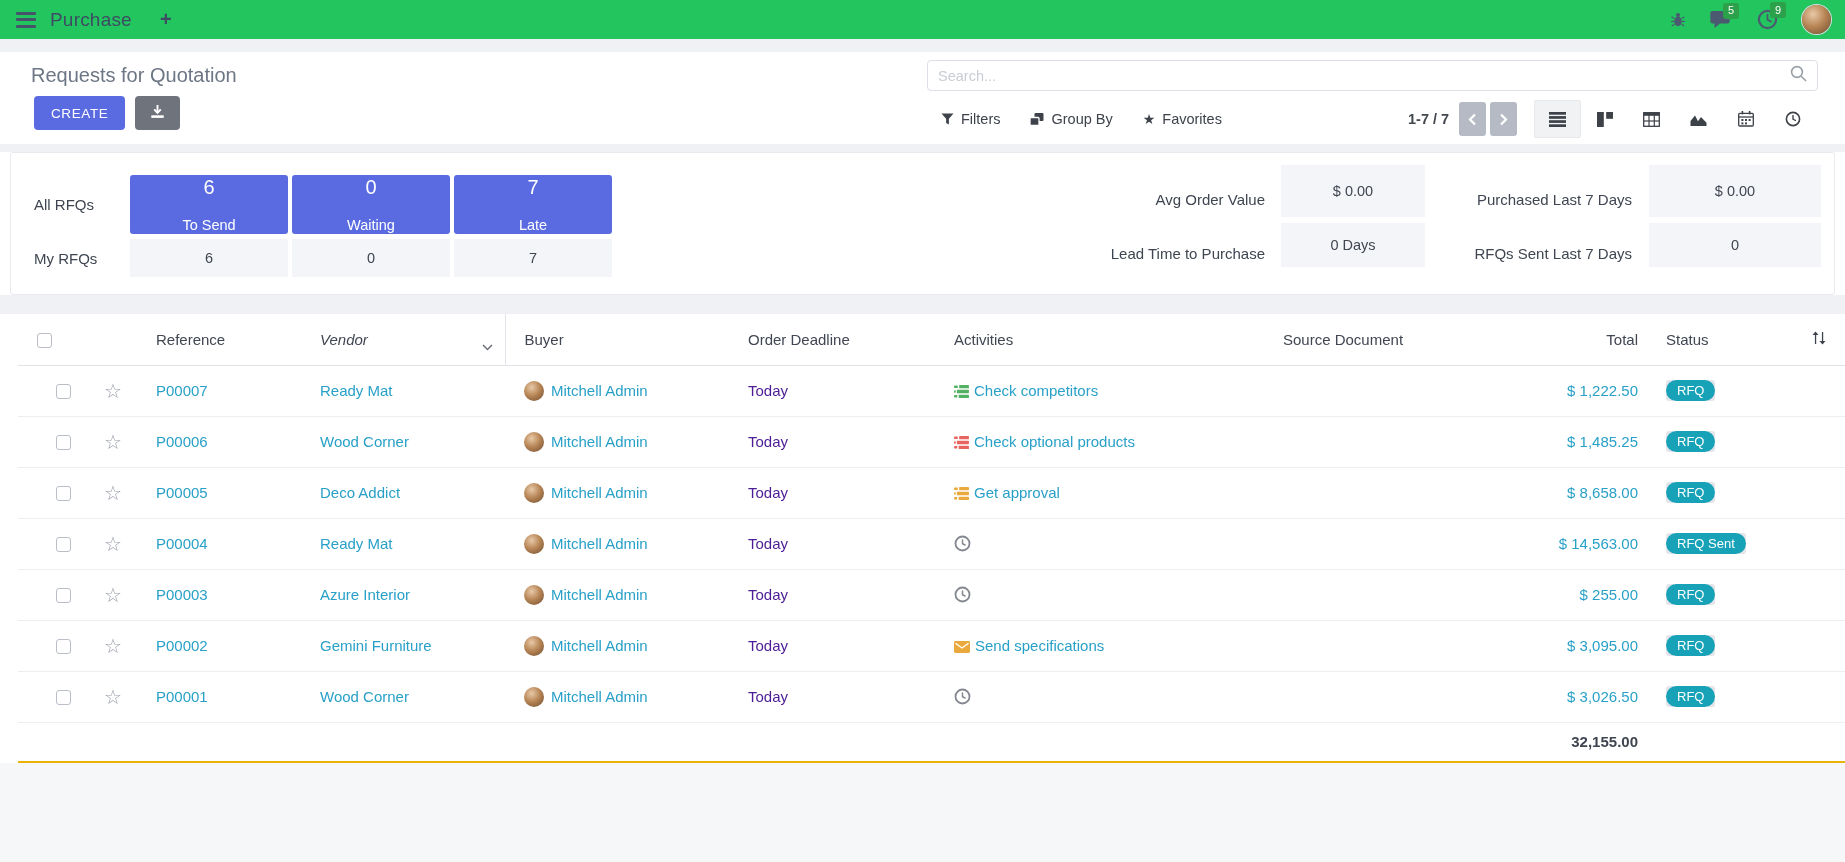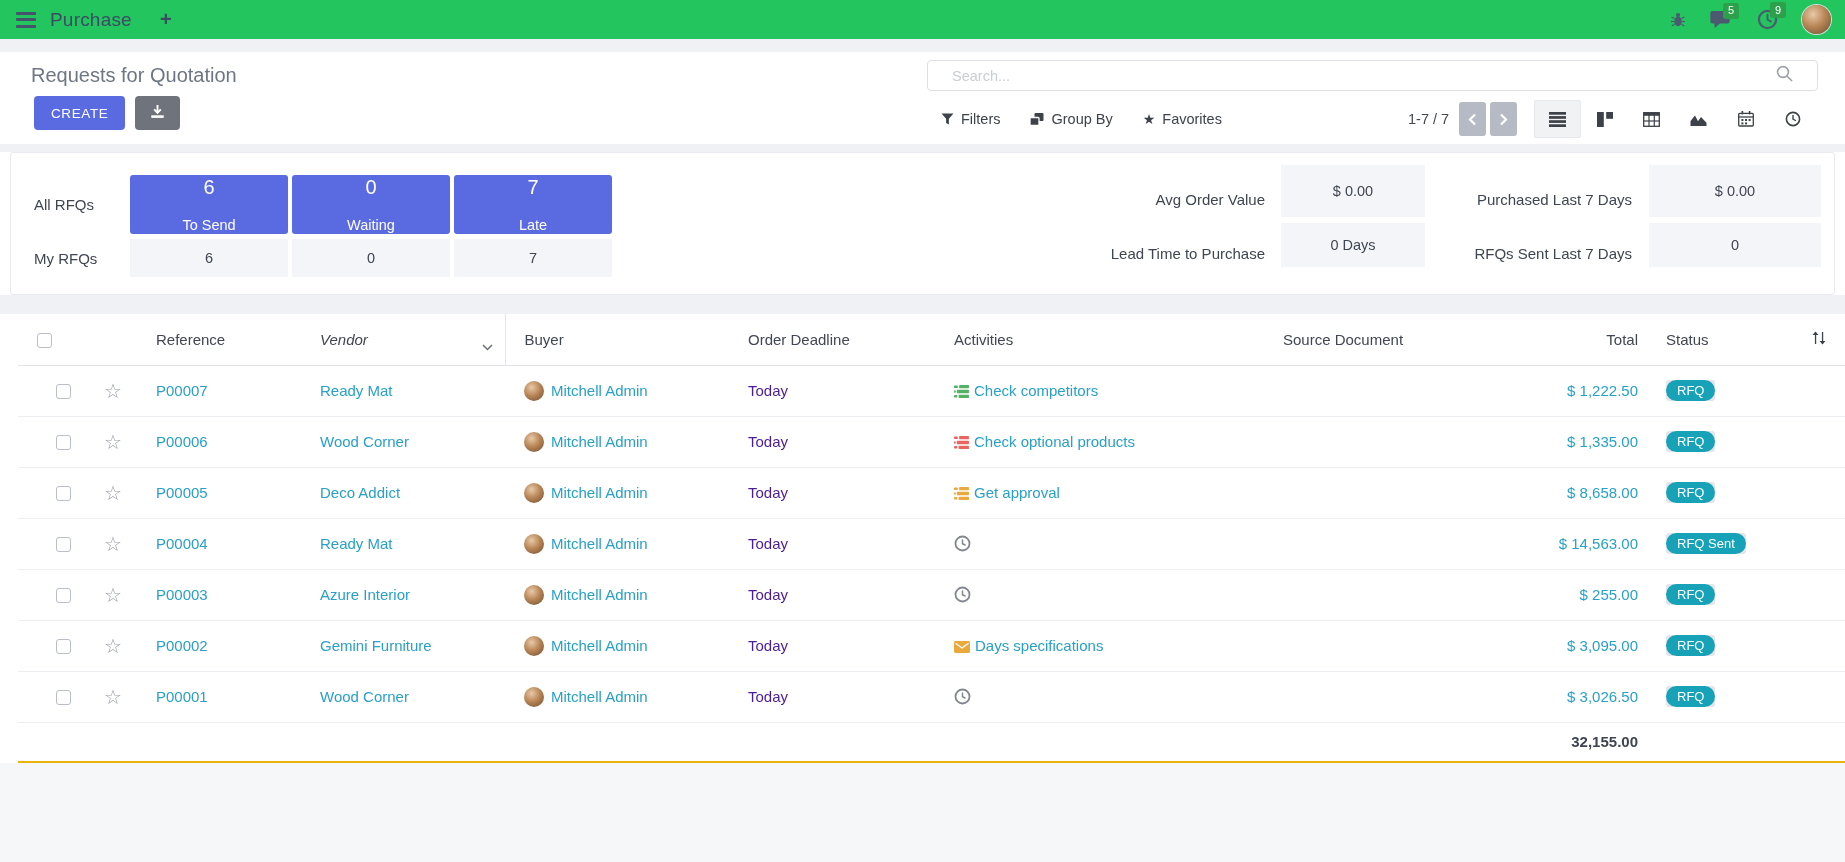--- a/index.html
+++ b/index.html
@@ -27,29 +27,29 @@
 
   
   .control-panel { position:relative; height:92px; background:#fff; }
   .cp-title { position:absolute; left:31px; top:12px; font-size:20px; color:#6d7684; font-weight:400; }
   .cp-buttons { position:absolute; left:34px; top:44px; display:flex; gap:10px; }
   .btn-create { background:#5a6be1; color:#fff; border:none; border-radius:4px; height:34px; padding:0 17px;
                 font-size:13.5px; letter-spacing:.6px; font-family:inherit; cursor:pointer; }
   .btn-download { background:#6f747c; border:none; border-radius:4px; height:34px; width:45px; cursor:pointer;
                   display:inline-flex; align-items:center; justify-content:center; }
   .searchbox { position:absolute; left:927px; top:8px; width:891px; height:31px; border:1px solid #dcdfe5;
-               border-radius:4px; background:#fff; display:flex; align-items:center; padding:0 24px; }
+               border-radius:4px; background:#fff; display:flex; align-items:center; padding:0 10px; }
   .searchbox input { flex:1; border:none; outline:none; font-size:14.5px; font-family:inherit; color:#3f4651; }
   .searchbox input::placeholder { color:#c9cdd4; }
   .cp-row2 { position:absolute; top:48px; left:0; right:0; height:38px; }
   .cp-filters { position:absolute; left:941px; display:flex; gap:30px; align-items:center; height:38px; }
   .cp-tool { display:inline-flex; align-items:center; gap:7px; font-size:14.5px; color:#3d424b; cursor:pointer; }
   .cp-tool .svgic { display:inline-flex; color:#3d424b; }
   .fav-star { font-size:14px; color:#3d424b; }
-  .pager { position:absolute; left:1408px; display:flex; align-items:center; gap:10px; height:38px; }
+  .pager { position:absolute; left:1408px; display:flex; align-items:center; gap:10px; height:38px;font-weight:bold; }
   .pager-text { font-size:14.5px; color:#43474e; }
   .pager-btns { display:flex; gap:4px; }
   .pager-btn { width:27px; height:34px; background:#b5bac5; border:none; border-radius:3px; cursor:pointer;
                display:inline-flex; align-items:center; justify-content:center; }
   .switcher { position:absolute; left:1534px; display:flex; height:38px; }
   .sw-btn { width:47px; height:38px; display:inline-flex; align-items:center; justify-content:center;
             color:#3d4148; cursor:pointer; border-radius:2px; }
   .sw-btn.active { background:#f1f2f4; border:1px solid #e7e8eb; }
 
   
@@ -401,21 +401,21 @@
                 <rect x="5.5" y="0" width="10.5" height="3.6" rx="0.6"></rect>
                 <rect x="0" y="0.5" width="4" height="2.6" rx="0.5"></rect>
                 <rect x="3" y="5.2" width="13" height="3.6" rx="0.6"></rect>
                 <rect x="0" y="5.7" width="1.8" height="2.6" rx="0.5"></rect>
                 <rect x="5" y="10.4" width="11" height="3.6" rx="0.6"></rect>
                 <rect x="0" y="10.9" width="3.4" height="2.6" rx="0.5"></rect>
               </svg>
           </span><a class="lk">Check optional products</a>
         </td>
         <td><span></span></td>
-        <td class="td-tot"><span>$ 1,335.00</span></td>
+        <td class="td-tot"><span>$ 1,485.25</span></td>
         <td><span class="badge-wrap"><span class="badge">RFQ</span></span></td>
         <td class="td-opt"></td>
           <td></td>
       </tr>
 
       <tr>
         <td></td>
         <td class="td-sel"><span class="cb"></span></td>
         <td class="td-star"><span class="star">☆</span></td>
         <td><a class="lk">P00005</a></td>
@@ -494,21 +494,21 @@
         <td><a class="lk">P00002</a></td>
         <td><a class="lk">Gemini Furniture</a></td>
         <td><span class="avatar-sm"></span><a class="lk">Mitchell Admin</a></td>
         <td><span class="today">Today</span></td>
         <td>
           <span class="act-icon yellow">
             <svg width="16" height="12" viewBox="0 0 16 12">
                 <rect width="16" height="12" rx="1.4" fill="currentColor"></rect>
                 <polyline points="1.5,2.3 8,7 14.5,2.3" fill="none" stroke="#fff" stroke-width="1.4"></polyline>
               </svg>
-          </span><a class="lk">Days specifications</a>
+          </span><a class="lk">Send specifications</a>
         </td>
         <td><span></span></td>
         <td class="td-tot"><span>$ 3,095.00</span></td>
         <td><span class="badge-wrap"><span class="badge">RFQ</span></span></td>
         <td class="td-opt"></td>
           <td></td>
       </tr>
 
       <tr>
         <td></td>

